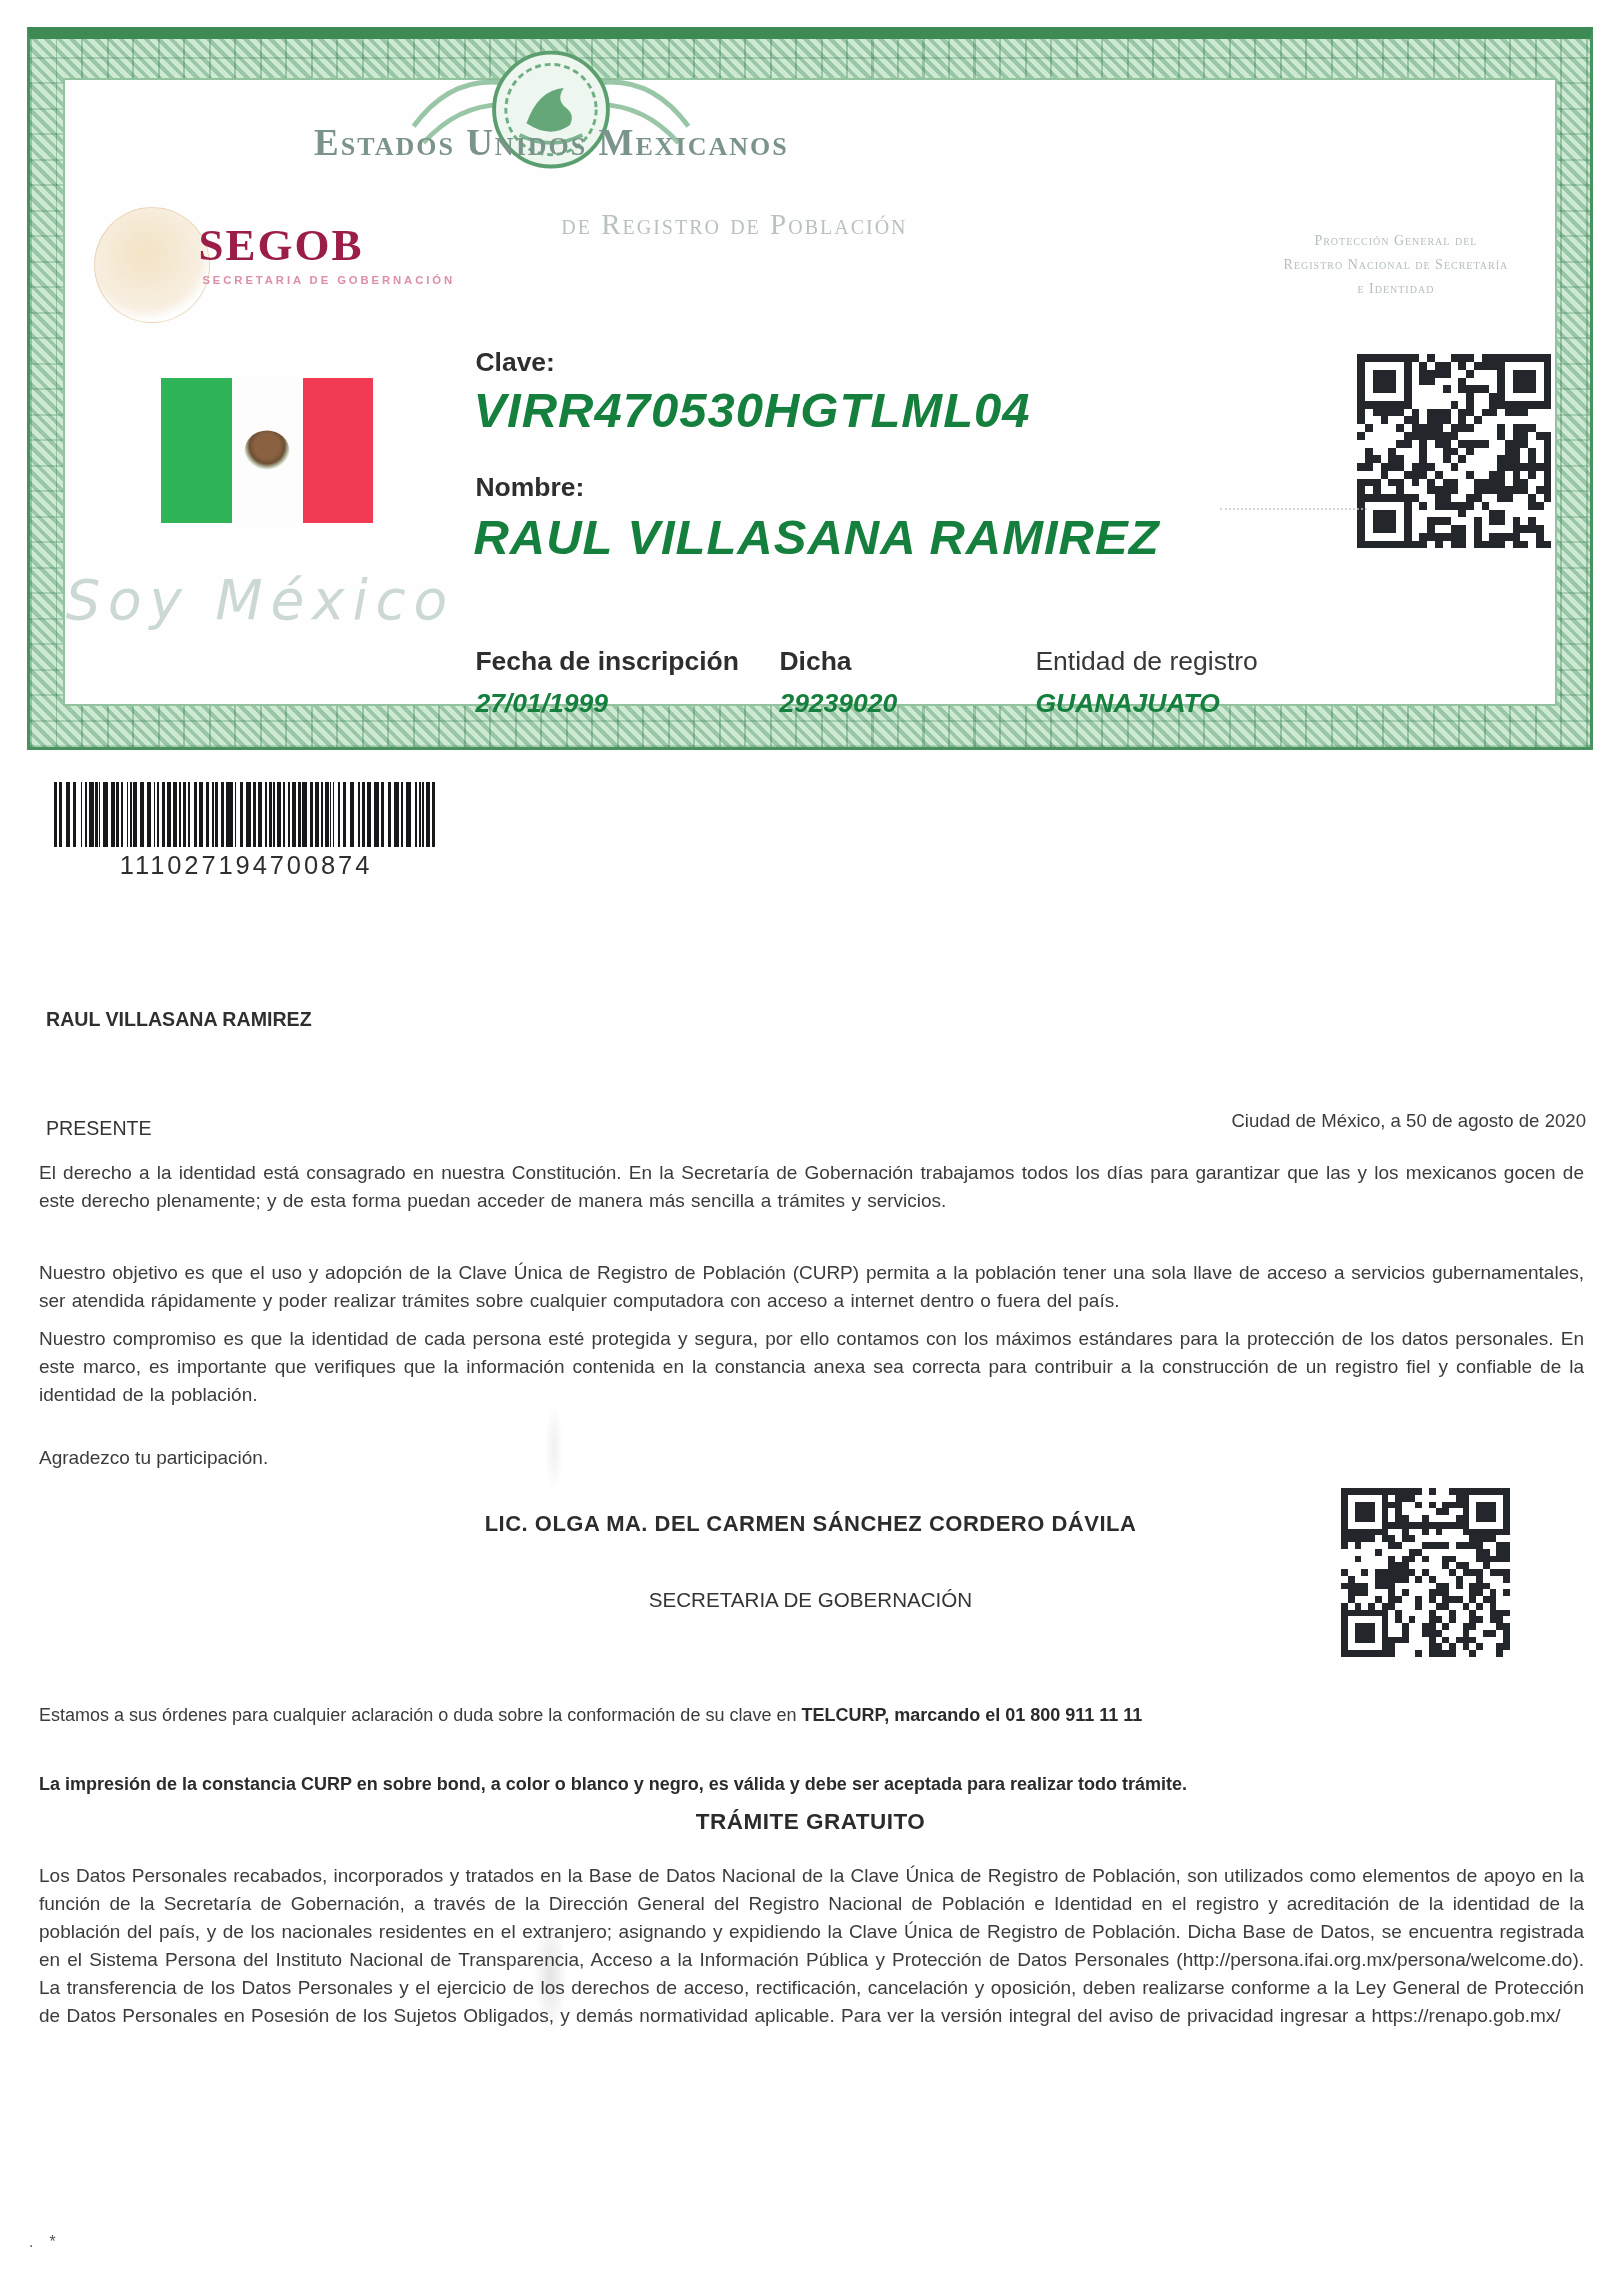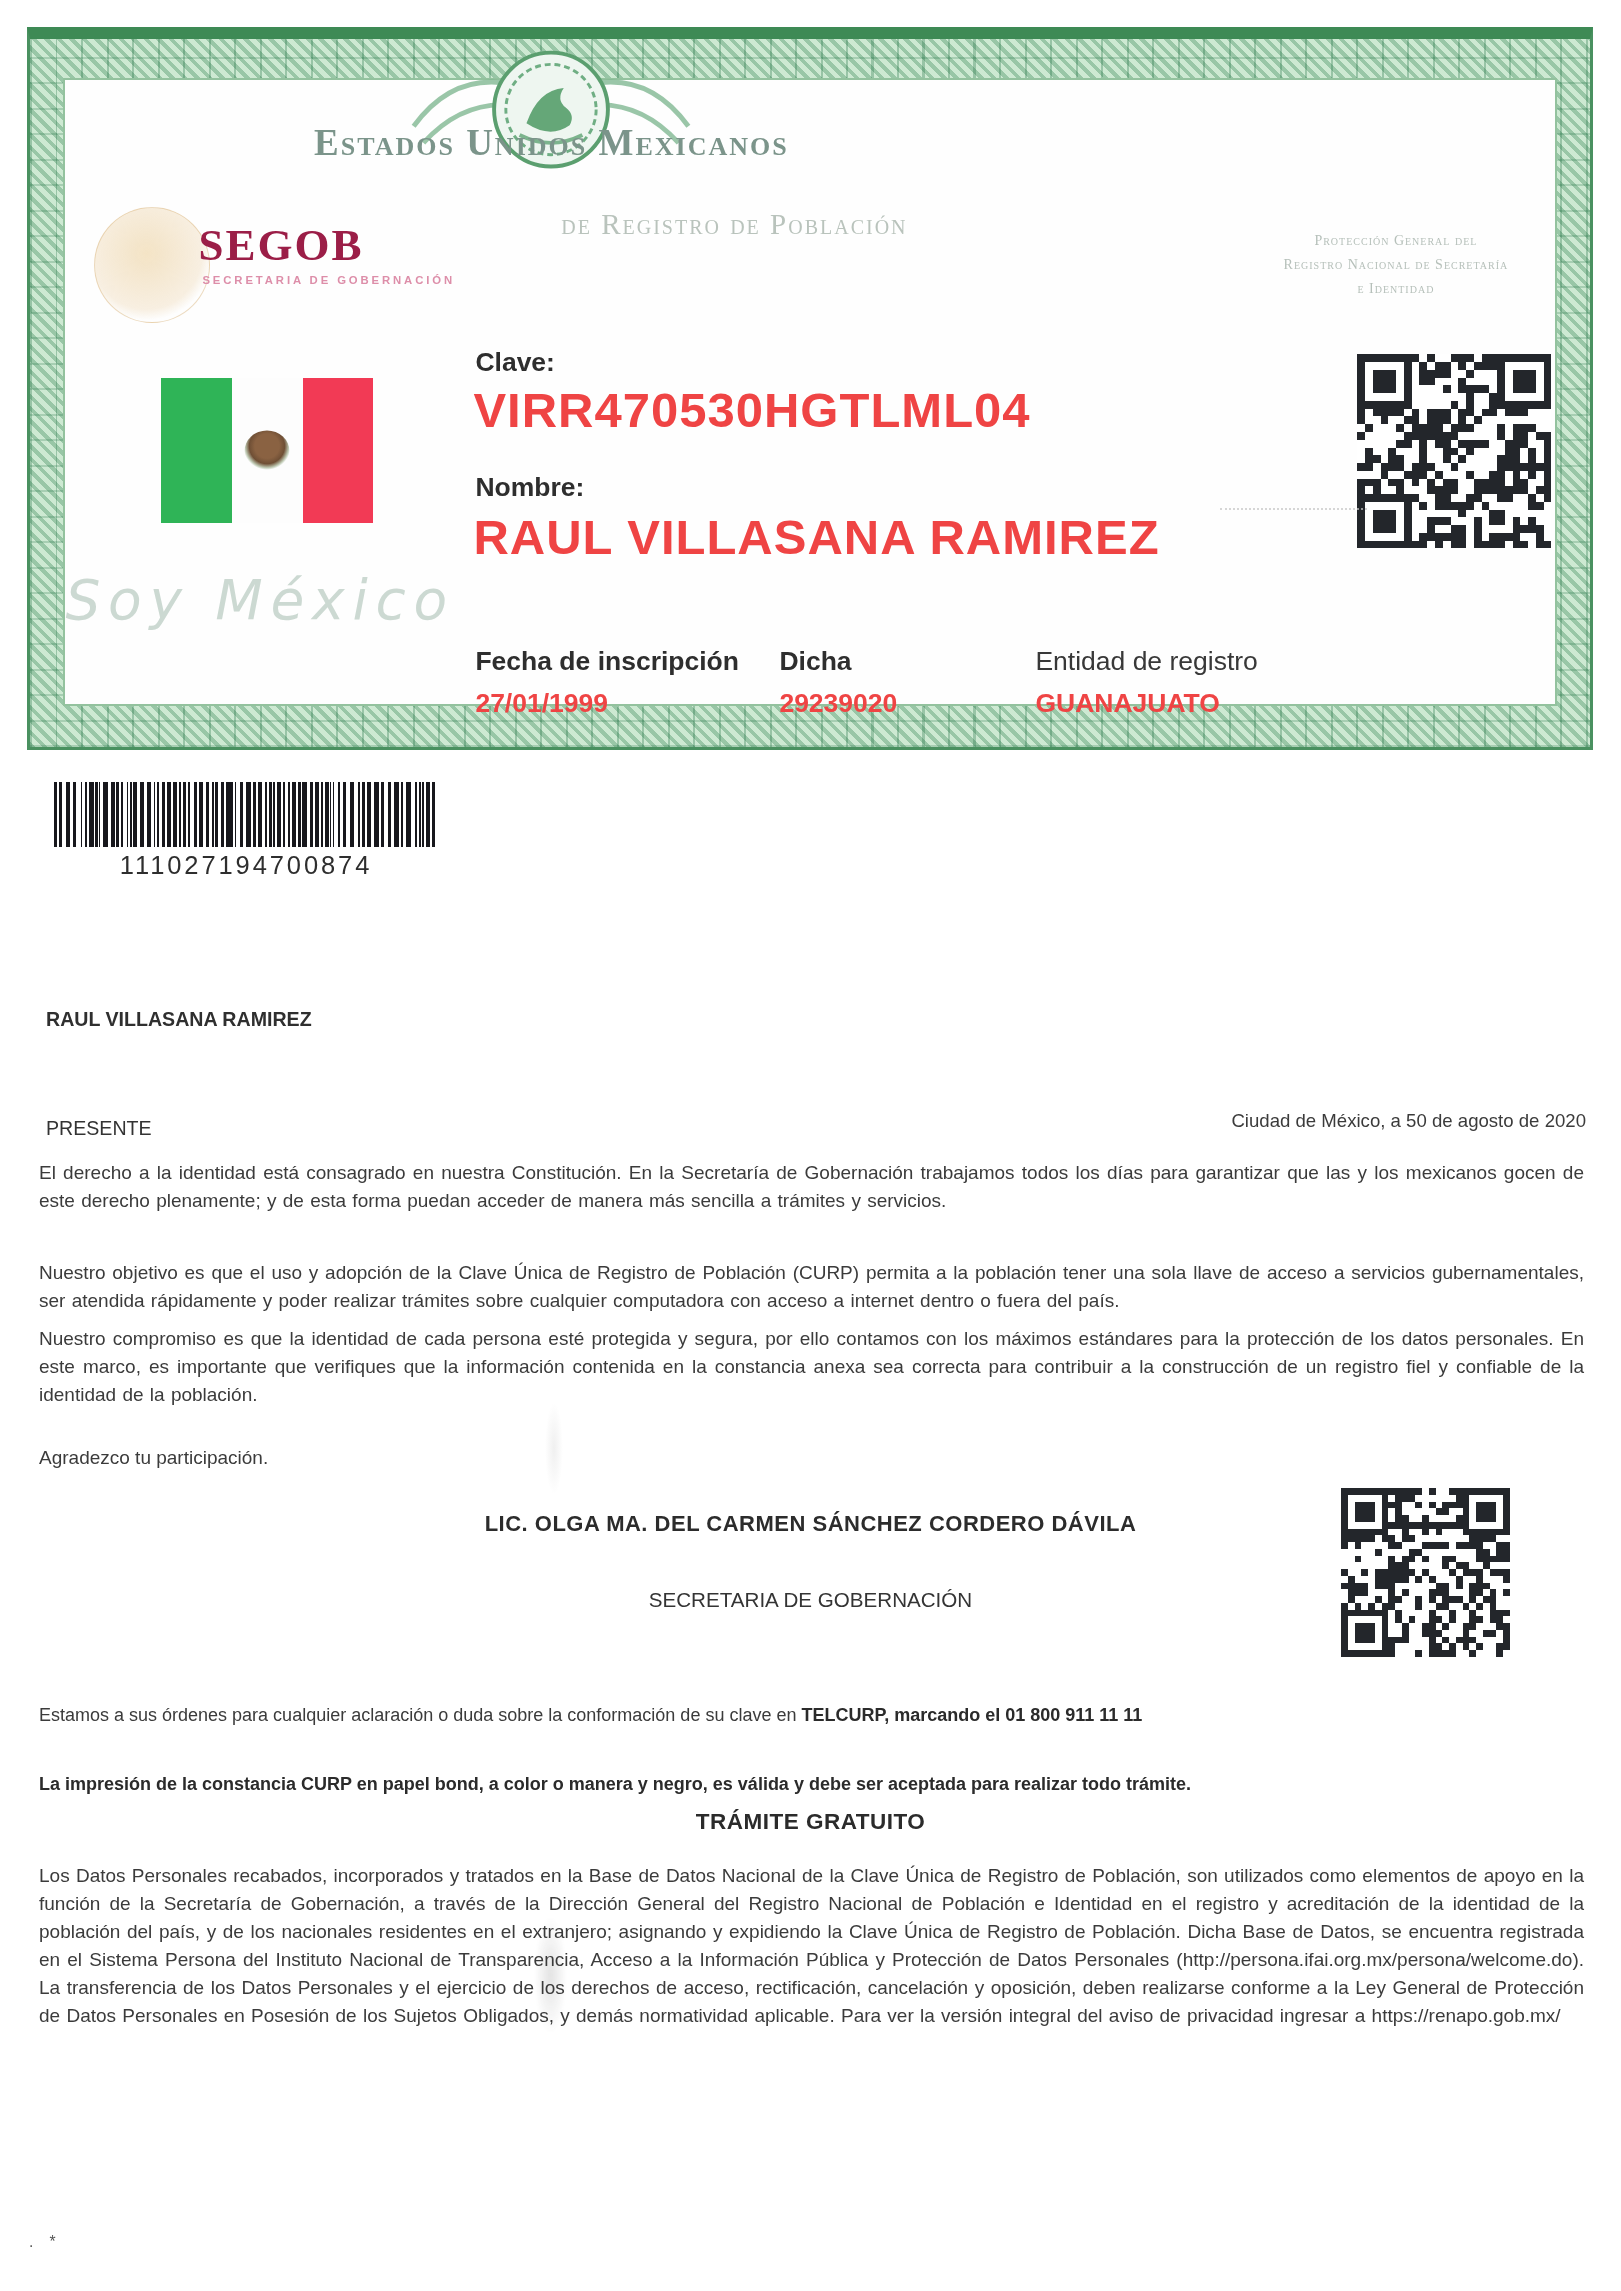--- a/index.html
+++ b/index.html
@@ -51,21 +51,21 @@
   .flag .r{background:var(--flag-red);}
   .flag .eagle{position:absolute;left:50%;top:50%;width:45px;height:41px;transform:translate(-50%,-50%);
     background:radial-gradient(circle at 50% 38%, #8a6242 0 36%, #6f4f35 52%, rgba(140,160,120,.55) 64%, transparent 70%);
     border-radius:50%;}
 
   .watermark{position:absolute;left:0px;top:488px;font-size:55px;font-style:italic;
     letter-spacing:7.8px;color:rgba(150,178,162,.48);font-family:"DejaVu Sans",sans-serif;}
 
   .fld-label{position:absolute;font-weight:bold;font-size:26.5px;color:#2e2e2e;}
   .fld-label.light{font-weight:normal;color:#383838;}
-  .fld-value{position:absolute;font-weight:bold;color:#ef4444;}
+  .fld-value{position:absolute;font-weight:bold;color:#15803d;font-style:italic;}
   .big{font-size:49px;letter-spacing:1px;}
   .mid{font-size:26.5px;}
 
   .qr{position:relative;background:#fff;}
   .qr i{position:absolute;background:#23262b;}
   .qr1{position:absolute;left:1292px;top:274px;width:194px;height:194px;}
   .qr2{position:absolute;left:1341px;top:1488px;width:169px;height:169px;}
   .dotted{position:absolute;left:1155px;top:428px;width:147px;border-bottom:2px dotted #c6c6c6;opacity:.7;}
 
   
@@ -907,21 +907,21 @@
       <i style="left:52%;top:96%;width:4%;height:4%"></i>
       <i style="left:56%;top:96%;width:4%;height:4%"></i>
       <i style="left:60%;top:96%;width:4%;height:4%"></i>
       <i style="left:64%;top:96%;width:4%;height:4%"></i>
       <i style="left:76%;top:96%;width:4%;height:4%"></i>
       <i style="left:92%;top:96%;width:4%;height:4%"></i>
     </div>
 
   <div class="contact"><span>Estamos a sus órdenes para cualquier aclaración o duda sobre la conformación de su clave en </span><b>TELCURP, marcando el 01 800 911 11 11</b></div>
 
-  <div class="print-notice">La impresión de la constancia CURP en papel bond, a color o manera y negro, es válida y debe ser aceptada para realizar todo trámite.</div>
+  <div class="print-notice">La impresión de la constancia CURP en sobre bond, a color o blanco y negro, es válida y debe ser aceptada para realizar todo trámite.</div>
   <div class="free-notice">TRÁMITE GRATUITO</div>
 
   <div class="letter-text" style="top:1862px">Los Datos Personales recabados, incorporados y tratados en la Base de Datos Nacional de la Clave Única de Registro de Población, son utilizados como elementos de apoyo en la función de la Secretaría de Gobernación, a través de la Dirección General del Registro Nacional de Población e Identidad en el registro y acreditación de la identidad de la población del país, y de los nacionales residentes en el extranjero; asignando y expidiendo la Clave Única de Registro de Población. Dicha Base de Datos, se encuentra registrada en el Sistema Persona del Instituto Nacional de Transparencia, Acceso a la Información Pública y Protección de Datos Personales (http://persona.ifai.org.mx/persona/welcome.do). La transferencia de los Datos Personales y el ejercicio de los derechos de acceso, rectificación, cancelación y oposición, deben realizarse conforme a la Ley General de Protección de Datos Personales en Posesión de los Sujetos Obligados, y demás normatividad aplicable. Para ver la versión integral del aviso de privacidad ingresar a https://renapo.gob.mx/</div>
 
   <div class="artifact crease1"></div>
   <div class="artifact crease2"></div>
   <div class="artifact specks">.&nbsp;*</div>
 </div>
 
 

